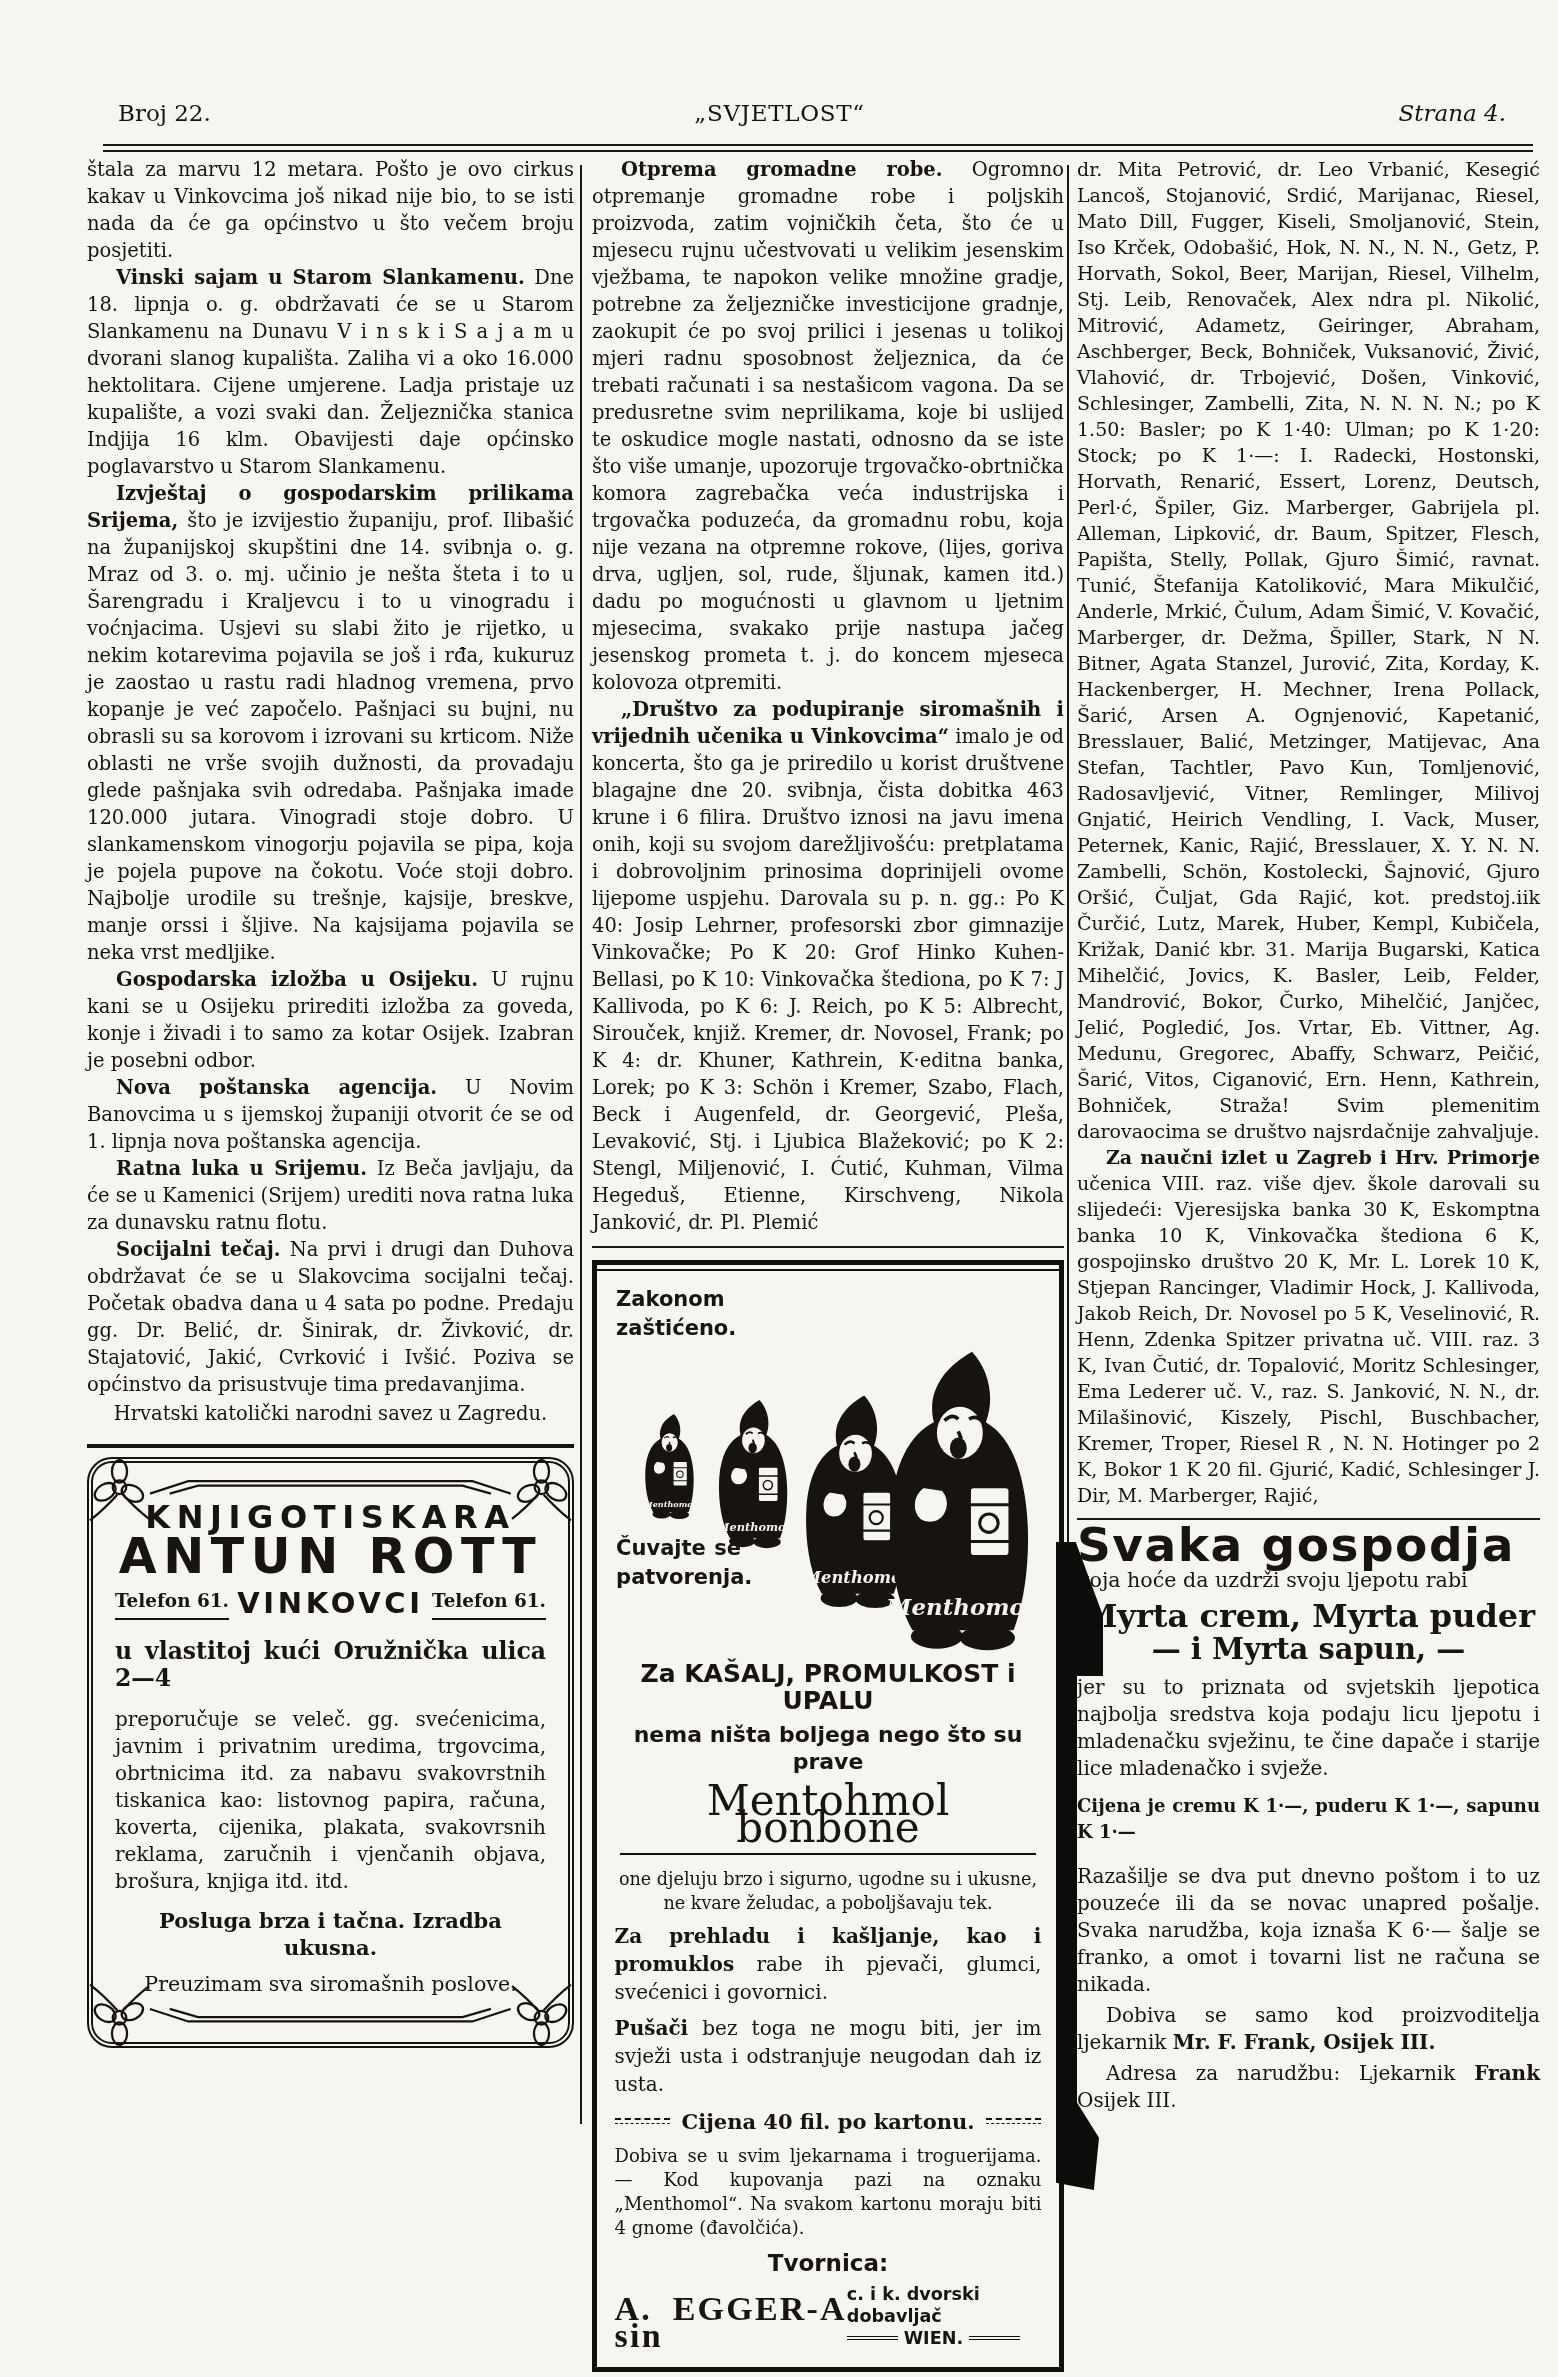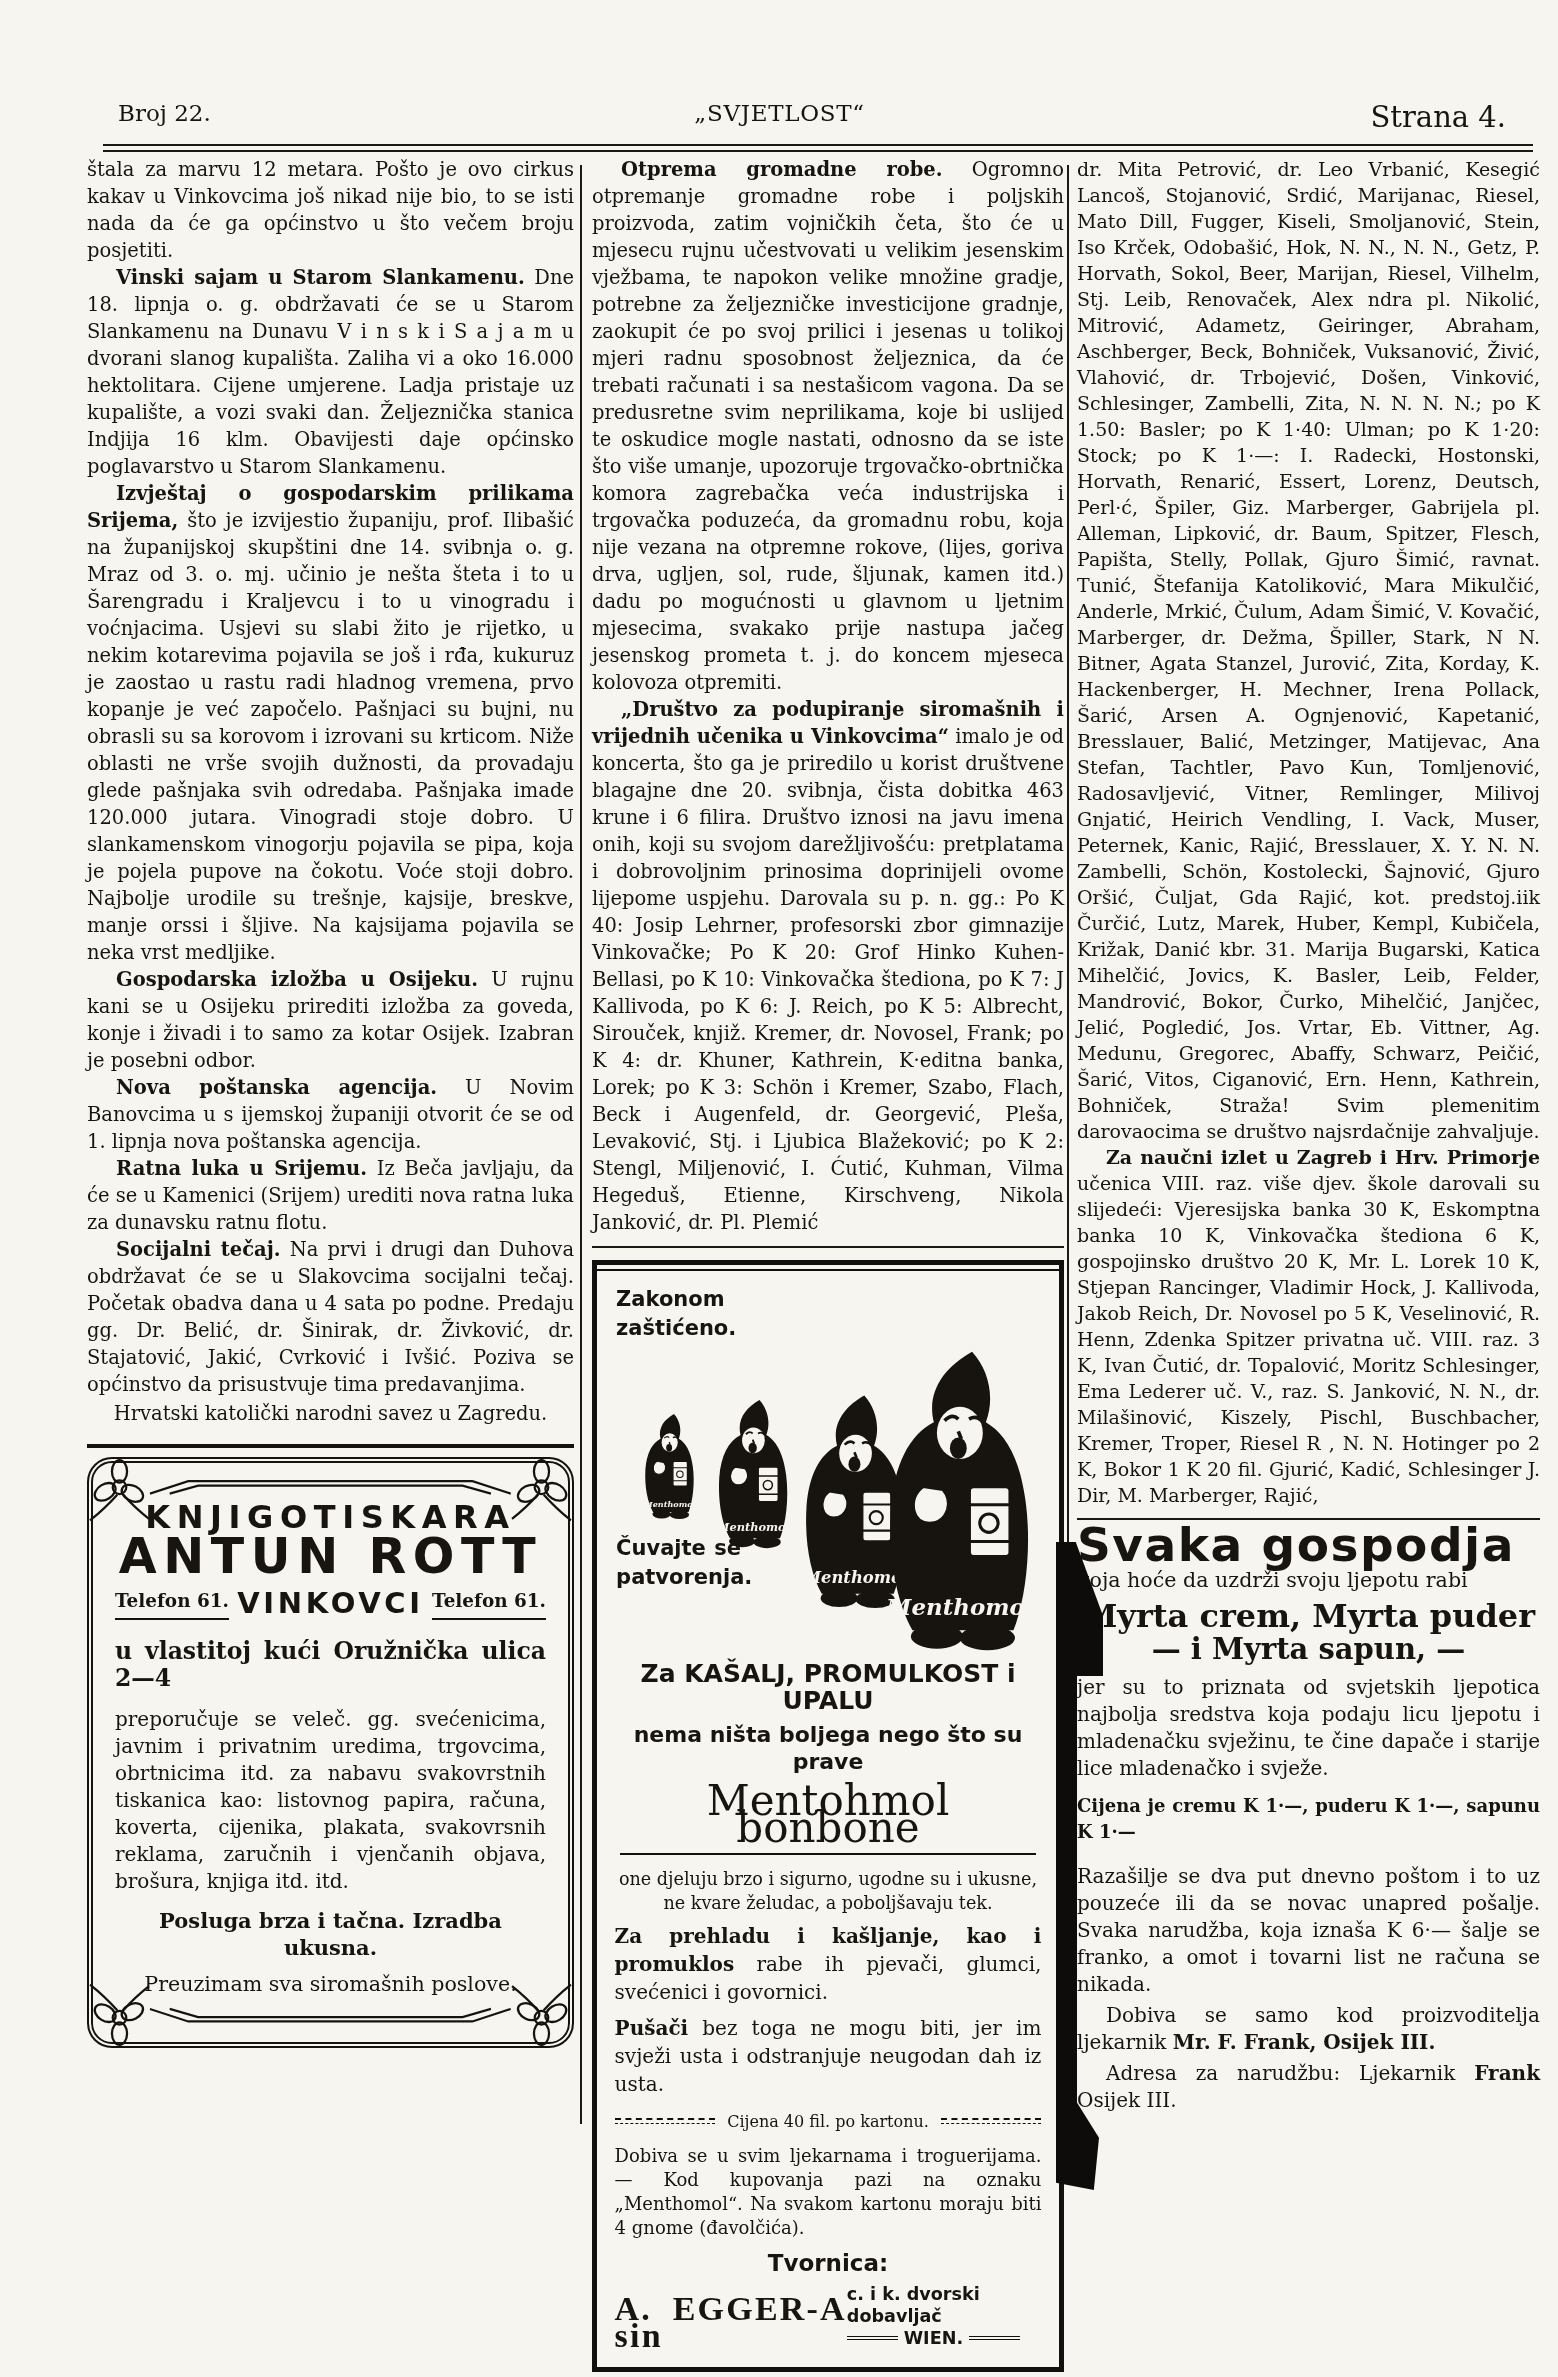--- a/index.html
+++ b/index.html
@@ -3,21 +3,21 @@
 <meta charset="utf-8">
 <style>
   html,body{margin:0;padding:0;background:#d8d5cc;}
   .page{position:relative;width:1559px;height:2377px;margin:0 auto;background:#f7f5ef;
         color:#181410;font-family:"DejaVu Serif","Liberation Serif",serif;overflow:hidden;}
   .sans{font-family:"DejaVu Sans","Liberation Sans",sans-serif;}
 
   
   .hdr-issue{position:absolute;left:118px;top:100px;font-size:23px;}
   .hdr-title{position:absolute;left:50%;transform:translateX(-50%);top:100px;font-size:23px;letter-spacing:0.7px;}
-  .hdr-page{position:absolute;right:53px;top:100px;font-size:29px;}
+  .hdr-page{position:absolute;right:53px;top:100px;font-size:23px;font-style:italic;}
   .hdr-rule{position:absolute;left:103px;right:26.5px;top:144px;height:4.4px;
             border-top:2.2px solid #1b1713;border-bottom:2.2px solid #1b1713;}
 
   
   .col{position:absolute;top:156px;font-size:19.5px;line-height:27px;text-align:justify;}
   #col1{left:87px;width:487px;}
   #col2{left:592px;width:472px;}
   #col3{left:1077px;width:463px;font-size:19px;line-height:26px;}
   .vrule{position:absolute;top:165px;width:1.8px;background:#1c1813;}
   #vrule1{left:580px;height:1959px;}
@@ -54,21 +54,21 @@
   .ment-img{position:relative;height:382px;}
   .ment-gnomes{position:absolute;left:0;top:0;}
   .ment-protect{position:absolute;left:1.5px;top:10.3px;font-weight:bold;font-size:21px;line-height:29px;}
   .ment-beware{position:absolute;left:1.5px;top:259px;font-weight:bold;font-size:21px;line-height:29px;}
   .ment-h1{text-align:center;font-weight:bold;font-size:25px;margin-top:2.9px;}
   .ment-h2{text-align:center;font-weight:bold;font-size:22px;margin-top:7.3px;}
   .ment-brand{text-align:center;font-size:42px;padding:8.8px 0 11.8px;border-bottom:2.9px solid #131110;margin:2.9px 5.9px 0;}
   .ment-desc{font-size:17.6px;line-height:23.5px;margin:13.2px 0 0;text-indent:0;text-align:center;}
   .ment-p{font-size:20px;line-height:28px;margin:7.3px 0 0;text-indent:0;text-align:justify;}
   .ment-price-row{display:flex;align-items:center;gap:11.8px;margin-top:10.3px;}
-  .ment-price{font-weight:normal;font-size:16px;white-space:nowrap;}
+  .ment-price{font-weight:bold;font-size:21px;white-space:nowrap;}
   .pr-dash{flex:1;border-top:2.2px dashed #131110;border-bottom:1.5px dashed #131110;height:2.9px;}
   .ment-avail{font-size:18px;line-height:24px;margin:8.8px 0 0;text-indent:0;text-align:justify;}
   .ment-tvor{text-align:center;font-weight:bold;font-size:23px;margin-top:10.3px;}
   .ment-comprow{display:flex;justify-content:space-between;align-items:flex-end;margin-top:5.9px;}
   .ment-comp{font-weight:bold;font-size:34px;letter-spacing:2.2px;font-family:Liberation Serif, serif;}
   .ment-supp{text-align:left;font-weight:bold;font-size:17.6px;line-height:22px;}
   .wien-row{display:flex;align-items:center;gap:5.9px;}
   .wien-dash{width:51px;border-top:1.5px solid #131110;border-bottom:1.5px solid #131110;height:2.2px;}
 
   

